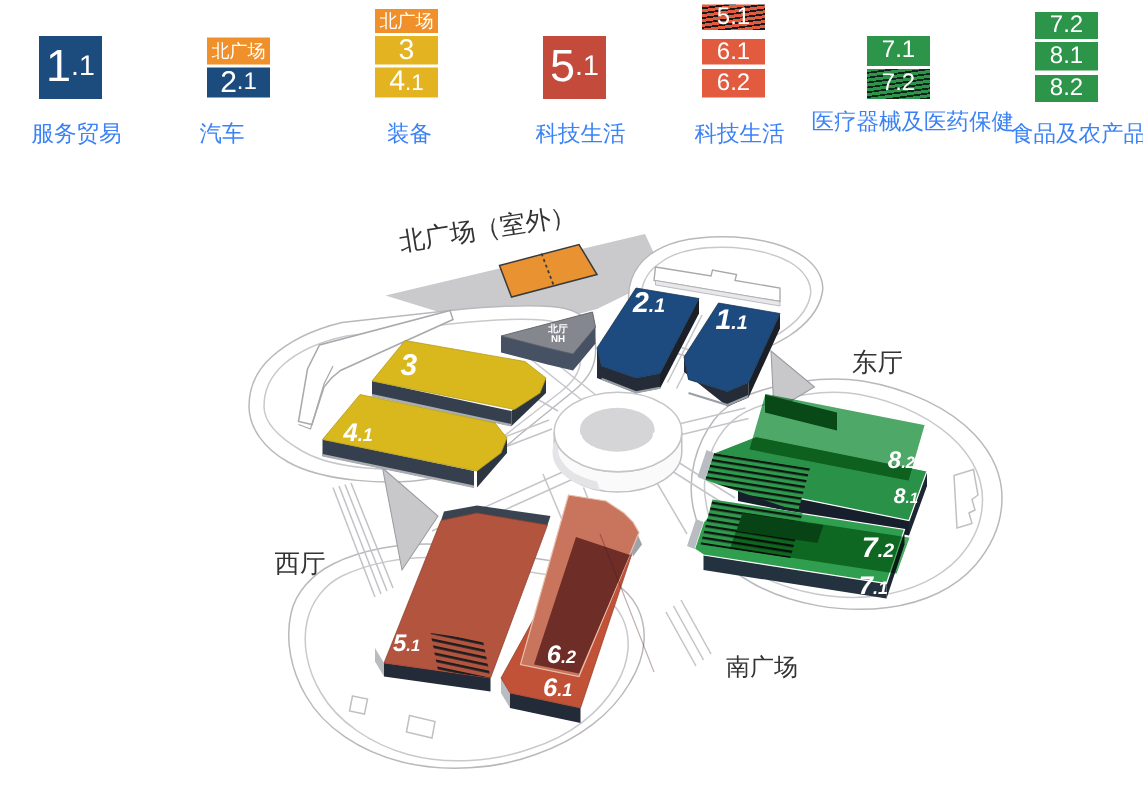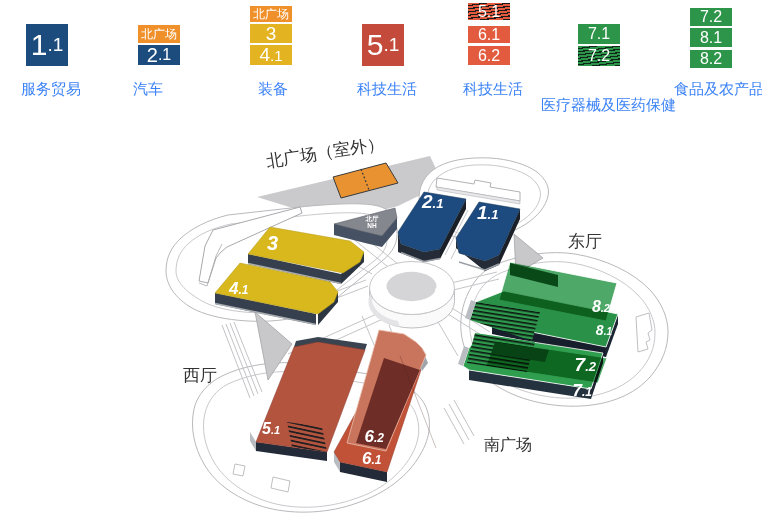--- a/index.html
+++ b/index.html
@@ -42,21 +42,21 @@
   </div>
 <div class="lbl" style="left:357px;top:80px;">科技生活</div>
 
 <div class="lg" style="left:468px;top:3px;width:42px;height:17px;background:repeating-linear-gradient(172deg,#e35b3e 0px,#e35b3e 2px,#1a1a1a 2px,#1a1a1a 3.2px);font-size:16px;">5.1</div>
 <div class="lg" style="left:468px;top:26px;width:42px;height:17px;background:#e35b3e;font-size:16px;">6.1</div>
 <div class="lg" style="left:468px;top:46px;width:42px;height:19px;background:#e35b3e;font-size:16px;">6.2</div>
 <div class="lbl" style="left:463px;top:80px;">科技生活</div>
 
 <div class="lg" style="left:578px;top:24px;width:42px;height:20px;background:#2d9549;font-size:16px;">7.1</div>
 <div class="lg" style="left:578px;top:46px;width:42px;height:20px;background:repeating-linear-gradient(172deg,#2d9549 0px,#2d9549 2px,#10251a 2px,#10251a 3.2px);font-size:16px;">7.2</div>
-<div class="lbl" style="left:541px;top:96px;text-align:center;">医疗器械及医药保健</div>
+<div class="lbl" style="left:541px;top:72px;text-align:center;">医疗器械及医药保健</div>
 
 <div class="lg" style="left:690px;top:8px;width:42px;height:18px;background:#2d9549;font-size:16px;">7.2</div>
 <div class="lg" style="left:690px;top:28px;width:42px;height:19px;background:#2d9549;font-size:16px;">8.1</div>
 <div class="lg" style="left:690px;top:50px;width:42px;height:18px;background:#2d9549;font-size:16px;">8.2</div>
 <div class="lbl" style="left:674px;top:80px;">食品及农产品</div>
 
 <svg width="762" height="529" viewBox="0 0 762 529">
 <defs>
 <pattern id="hatchR" width="4.4" height="4.4" patternUnits="userSpaceOnUse" patternTransform="rotate(12)">
   <rect width="4.4" height="4.4" fill="#b3543f"></rect>

